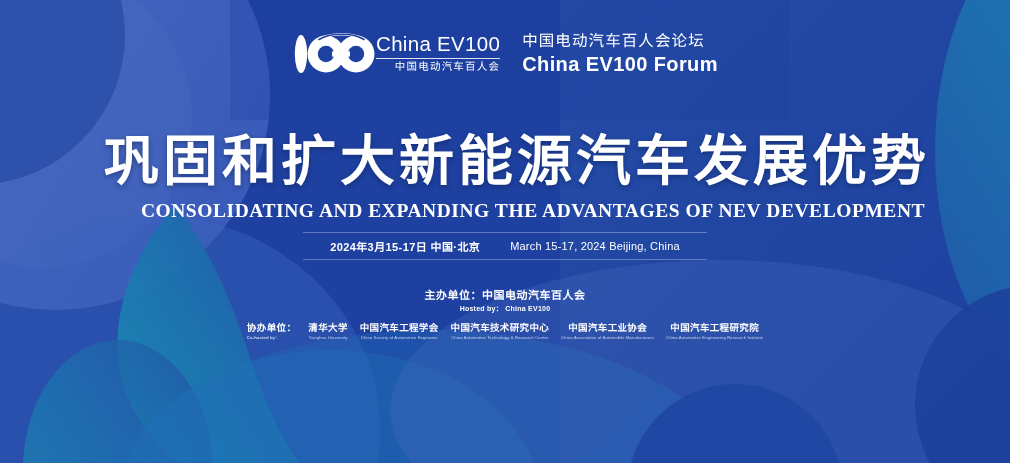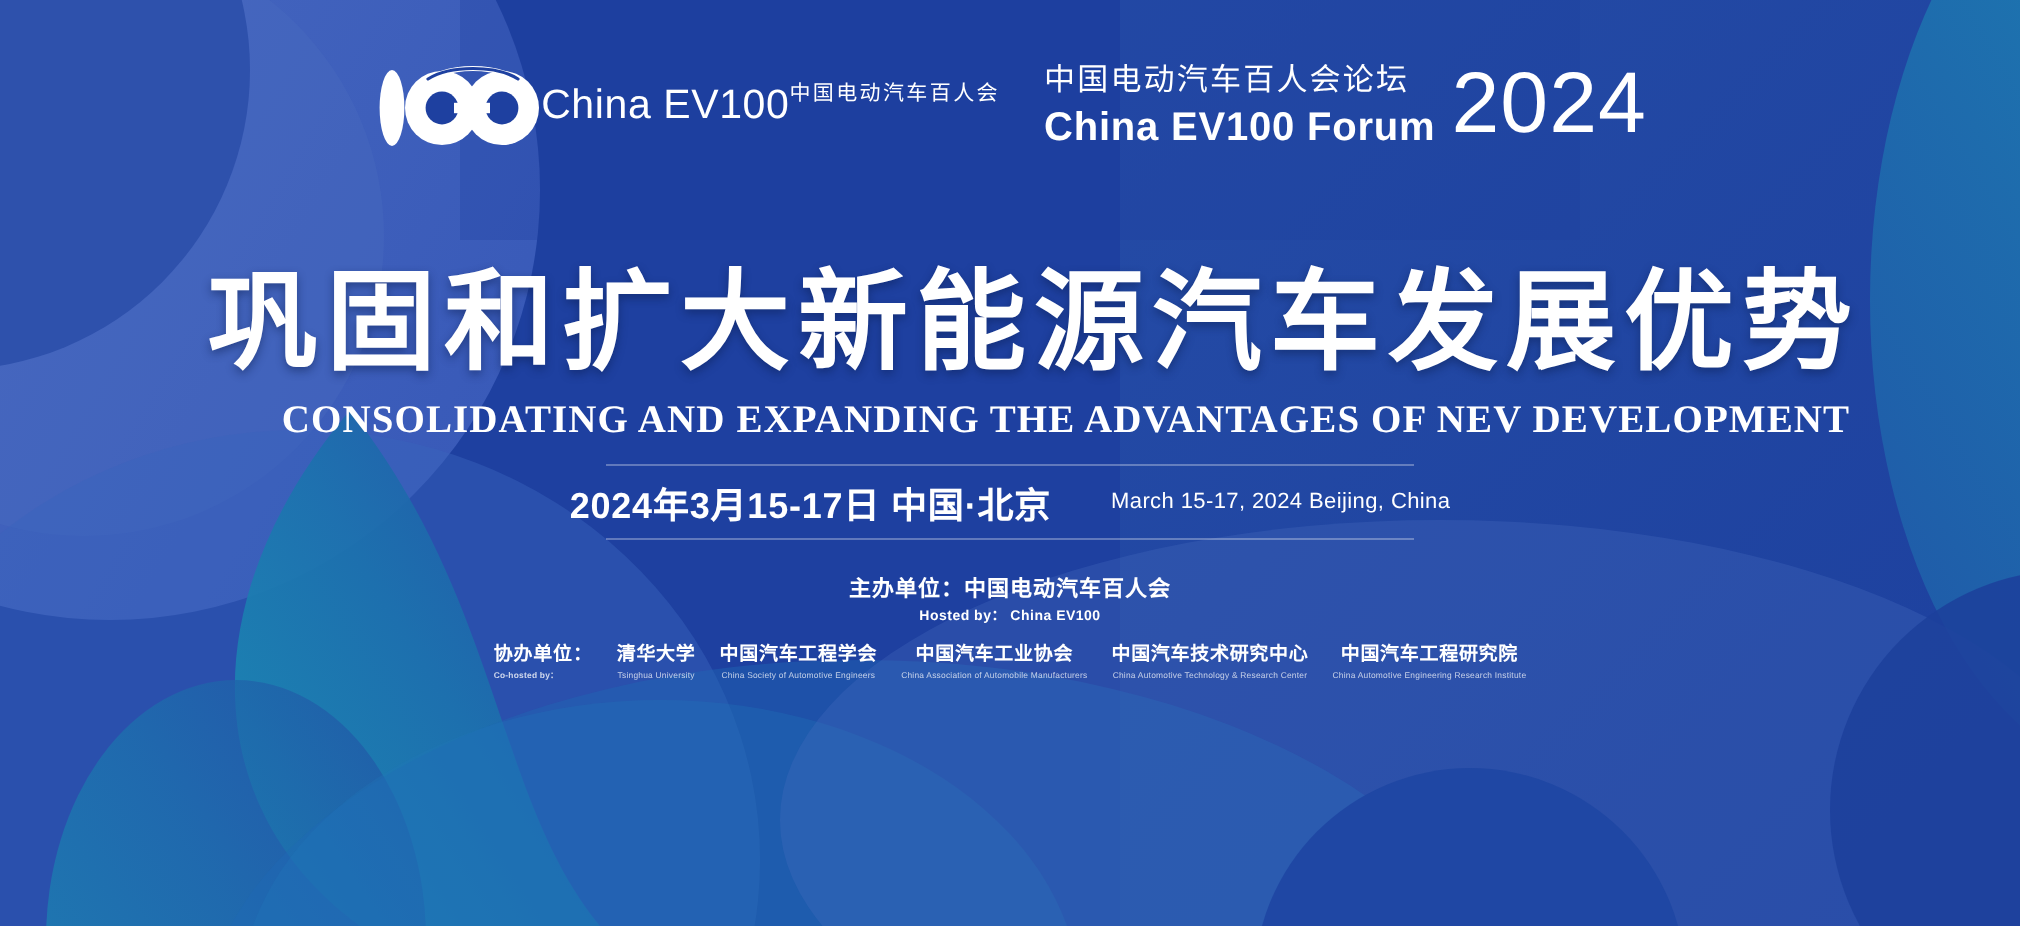--- a/index.html
+++ b/index.html
@@ -37,22 +37,22 @@
     top: 27px;
     left: 0;
     width: 100%;
     display: flex;
     justify-content: center;
     align-items: center;
   }
   .logo-mark { width: 84px; height: 54px; flex: none; }
   .logo-wordmark {
     display: flex;
-    flex-direction: row;
-    align-items: flex-start;
+    flex-direction: column;
+    align-items: flex-end;
     padding-bottom: 2px;
   }
   .logo-wordmark .brand-en {
     font-size: 20.5px;
     letter-spacing: 0.3px;
     font-weight: 400;
     line-height: 1.05;
     white-space: nowrap;
   }
   .logo-wordmark .brand-rule {
@@ -136,21 +136,21 @@
     padding: 5px 0 5px;
     border-top: 1px solid rgba(255,255,255,0.30);
     border-bottom: 1px solid rgba(255,255,255,0.30);
     display: flex;
     justify-content: center;
     align-items: center;
     gap: 30px;
     white-space: nowrap;
   }
   .date-cn {
-    font-size: 18px;
+    font-size: 11px;
     font-weight: 700;
     letter-spacing: 0.4px;
   }
   .date-en {
     font-size: 11px;
     font-weight: 400;
     letter-spacing: 0.2px;
   }
 
   
@@ -292,21 +292,20 @@
         <div class="brand-en">China EV100</div>
         <div class="brand-rule"></div>
         <div class="brand-cn">中国电动汽车百人会</div>
       </div>
 
       <div class="forum-block">
         <div class="forum-text">
           <div class="forum-cn">中国电动汽车百人会论坛</div>
           <div class="forum-en">China EV100 Forum</div>
         </div>
-        <div class="year">2024</div>
       </div>
     </div>
 
     <div class="title-cn">巩固和扩大新能源汽车发展优势</div>
     <div class="title-en">CONSOLIDATING AND EXPANDING THE ADVANTAGES OF NEV DEVELOPMENT</div>
 
     <div class="datebar">
       <span class="date-cn">2024年3月15-17日  中国·北京</span>
       <span class="date-en">March 15-17, 2024   Beijing, China</span>
     </div>
@@ -323,27 +322,27 @@
       </div>
       <div class="cohost-col">
         <div class="cohost-cn">清华大学</div>
         <div class="cohost-en">Tsinghua University</div>
       </div>
       <div class="cohost-col">
         <div class="cohost-cn">中国汽车工程学会</div>
         <div class="cohost-en">China Society of Automotive Engineers</div>
       </div>
       <div class="cohost-col">
+        <div class="cohost-cn">中国汽车技术研究中心</div>
+        <div class="cohost-en">China Automotive Technology &amp; Research Center</div>
+      </div>
+      <div class="cohost-col">
         <div class="cohost-cn">中国汽车工业协会</div>
         <div class="cohost-en">China Association of Automobile Manufacturers</div>
       </div>
       <div class="cohost-col">
-        <div class="cohost-cn">中国汽车技术研究中心</div>
-        <div class="cohost-en">China Automotive Technology &amp; Research Center</div>
-      </div>
-      <div class="cohost-col">
         <div class="cohost-cn">中国汽车工程研究院</div>
         <div class="cohost-en">China Automotive Engineering Research Institute</div>
       </div>
     </div>
 
   </div>
 </div>
 
 </body></html>

